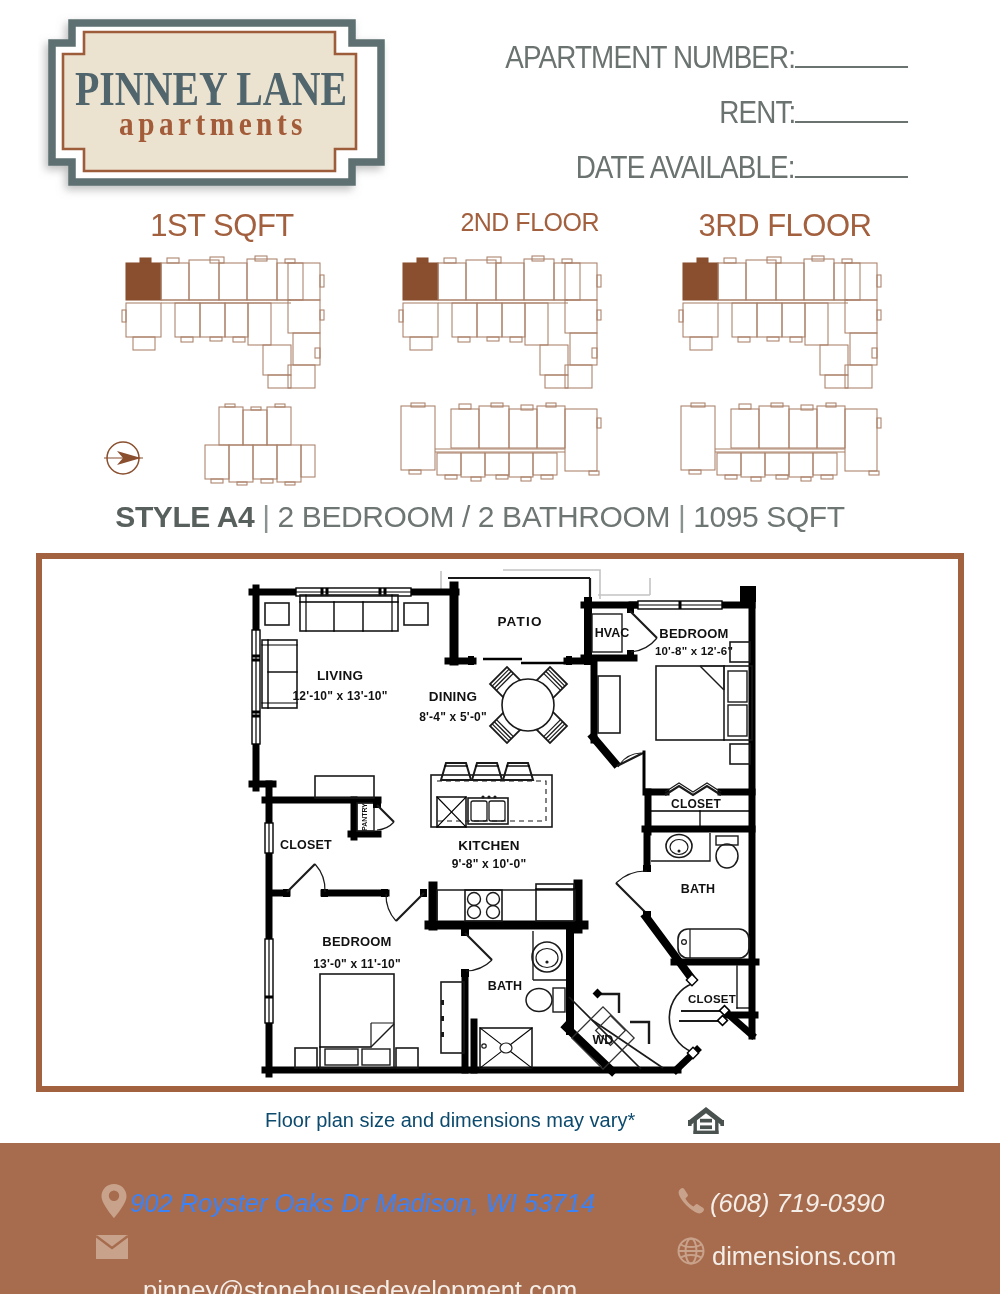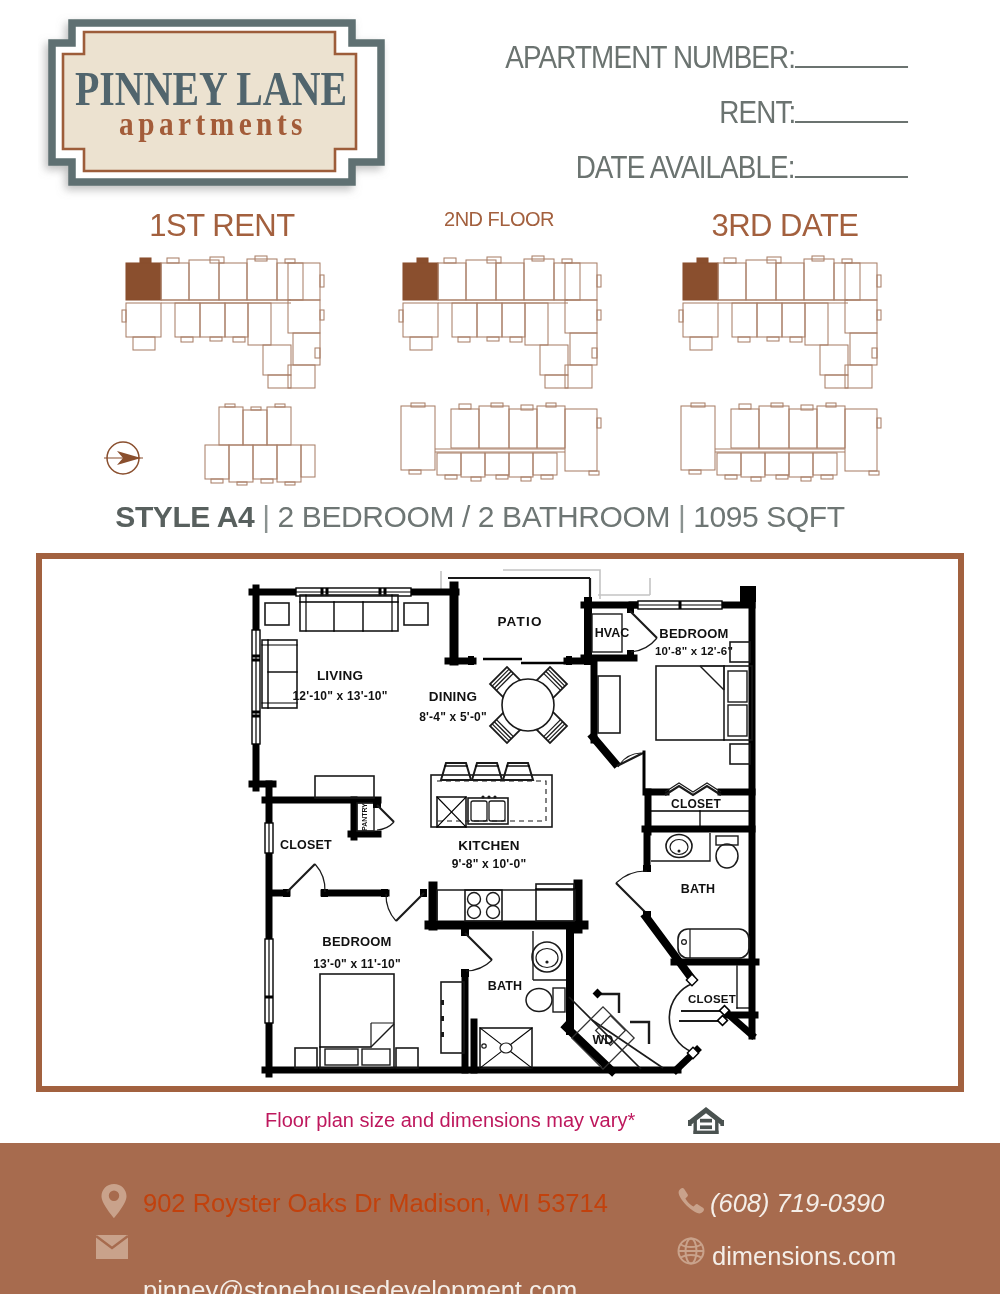--- a/index.html
+++ b/index.html
@@ -20,25 +20,25 @@
   <text x="173" y="95" text-anchor="middle" font-family="Liberation Serif, serif" font-weight="bold" font-size="48" fill="#51656d" textLength="272" lengthAdjust="spacingAndGlyphs">PINNEY LANE</text>
   <text x="175" y="125" text-anchor="middle" font-family="Liberation Serif, serif" font-weight="bold" font-size="33" fill="#a35c39" textLength="188" lengthAdjust="spacingAndGlyphs" letter-spacing="5">apartments</text>
 </svg>
 
 <div class="abs" style="right:92px;top:38px;font-size:32px;letter-spacing:-1px;color:#6b7370;white-space:nowrap;transform:scaleX(0.87);transform-origin:100% 50%;">APARTMENT NUMBER:<span style="display:inline-block;width:130px;border-bottom:2px solid #6b7370;height:28px;"></span></div>
 
 <div class="abs" style="right:92px;top:93px;font-size:32px;letter-spacing:-1px;color:#6b7370;white-space:nowrap;transform:scaleX(0.87);transform-origin:100% 50%;">RENT:<span style="display:inline-block;width:130px;border-bottom:2px solid #6b7370;height:28px;"></span></div>
 
 <div class="abs" style="right:92px;top:148px;font-size:32px;letter-spacing:-1px;color:#6b7370;white-space:nowrap;transform:scaleX(0.87);transform-origin:100% 50%;">DATE AVAILABLE:<span style="display:inline-block;width:130px;border-bottom:2px solid #6b7370;height:28px;"></span></div>
 
-<div class="abs" style="left:122px;top:208px;width:200px;text-align:center;font-size:31px;letter-spacing:-0.5px;color:#a3603e;">1ST RENT</div>
-
-<div class="abs" style="left:399px;top:208px;width:200px;text-align:center;font-size:20px;letter-spacing:-0.5px;color:#a3603e;">2ND FLOOR</div>
-
-<div class="abs" style="left:685px;top:208px;width:200px;text-align:center;font-size:31px;letter-spacing:-0.5px;color:#a3603e;">3RD DATE</div>
+<div class="abs" style="left:122px;top:208px;width:200px;text-align:center;font-size:31px;letter-spacing:-0.5px;color:#a3603e;">1ST SQFT</div>
+
+<div class="abs" style="left:399px;top:208px;width:200px;text-align:right;font-size:25px;letter-spacing:-0.5px;color:#a3603e;">2ND FLOOR</div>
+
+<div class="abs" style="left:685px;top:208px;width:200px;text-align:center;font-size:31px;letter-spacing:-0.5px;color:#a3603e;">3RD FLOOR</div>
 
 <svg class="abs" style="left:90px;top:248px;" width="810" height="240" viewBox="90 248 810 240">
 <defs>
 <g id="bldgU" fill="none" stroke="#aa8069" stroke-width="1.05">
         <rect x="11" y="8" width="35" height="37" fill="#8a4f2e" stroke="#8a4f2e"></rect>
 <rect x="25" y="3" width="11" height="5" fill="#8a4f2e" stroke="#8a4f2e"></rect>
 <rect x="46" y="8" width="28" height="37"></rect>
 <rect x="74" y="5" width="30" height="40"></rect>
 <rect x="104" y="8" width="28" height="37"></rect>
 <rect x="132" y="4" width="30" height="41"></rect>
@@ -661,40 +661,40 @@
 <g>
 <text x="603" y="1044" text-anchor="middle" font-size="12.5" font-weight="600" letter-spacing="0.2" fill="#111">WD</text>
 </g>
 
 <g>
 <text x="712" y="1003" text-anchor="middle" font-size="11.5" font-weight="600" letter-spacing="0.2" fill="#111">CLOSET</text>
 </g>
 </g>
 </svg>
 
-<div class="abs" style="left:0;top:1109px;width:928px;text-align:center;font-size:20px;color:#be185d;">Floor plan size and dimensions may vary*&nbsp;&nbsp;&nbsp;&nbsp;&nbsp;</div>
+<div class="abs" style="left:0;top:1109px;width:928px;text-align:center;font-size:20px;color:#0c4a6e;">Floor plan size and dimensions may vary*&nbsp;&nbsp;&nbsp;&nbsp;&nbsp;</div>
 
 <svg class="abs" style="left:686px;top:1104px;" width="40" height="32" viewBox="0 0 40 32">
   <path d="M 2,17 L 20,3 L 38,17 L 34.5,20.5 L 20,9.2 L 5.5,20.5 Z" fill="#4a5250"></path>
   <rect x="2" y="16" width="3.6" height="6" fill="#4a5250"></rect>
   <rect x="34.4" y="16" width="3.6" height="6" fill="#4a5250"></rect>
   <rect x="7.5" y="13" width="3.4" height="17" fill="#4a5250"></rect>
   <rect x="29.1" y="13" width="3.4" height="17" fill="#4a5250"></rect>
   <rect x="7.5" y="26.6" width="25" height="3.4" fill="#4a5250"></rect>
   <rect x="14" y="14.8" width="12" height="3.7" fill="#4a5250"></rect>
   <rect x="14" y="21.4" width="12" height="3.7" fill="#4a5250"></rect>
 </svg>
 
 <div class="abs" style="left:0;top:1143px;width:1000px;height:151px;background:#a76b4e;"></div>
 
 <svg class="abs" style="left:100px;top:1183px;" width="28" height="36" viewBox="0 0 28 36">
   <path d="M14 1 C6.8 1 1.5 6.5 1.5 13.2 C1.5 21 14 35 14 35 C14 35 26.5 21 26.5 13.2 C26.5 6.5 21.2 1 14 1 Z M14 18 A5.2 5.2 0 1 1 14 7.6 A5.2 5.2 0 0 1 14 18 Z" fill="#c9a28b"></path>
 </svg>
 
-<div class="abs" style="left:143px;top:1189px;font-size:25.5px;color:#c2410c;">902 Royster Oaks Dr Madison, WI 53714</div>
+<div class="abs" style="left:130px;top:1189px;font-size:25.5px;color:#3b82f6;font-style:italic;">902 Royster Oaks Dr Madison, WI 53714</div>
 
 <svg class="abs" style="left:676px;top:1186px;" width="30" height="30" viewBox="0 0 30 30">
   <path d="M6.5 2 C5 2 2.6 4.2 2.6 6.5 C2.6 13 17 27.4 23.5 27.4 C25.8 27.4 28 25 28 23.5 C28 22.8 27.6 22.2 27 21.8 L21.8 18.4 C21 17.9 20.2 18 19.6 18.6 L17.6 20.6 C15 19.4 10.6 15 9.4 12.4 L11.4 10.4 C12 9.8 12.1 9 11.6 8.2 L8.2 3 C7.8 2.4 7.2 2 6.5 2 Z" fill="#c9a28b"></path>
 </svg>
 
 <div class="abs" style="left:710px;top:1189px;font-size:25.5px;color:#f4eee8;font-style:italic;">(608) 719-0390</div>
 
 <svg class="abs" style="left:95px;top:1234px;" width="34" height="26" viewBox="0 0 34 26">
   <rect x="1" y="1" width="32" height="24" fill="#c9a28b"></rect>
   <path d="M1 2 L17 14 L33 2" fill="none" stroke="#a76b4e" stroke-width="2.4"></path>

